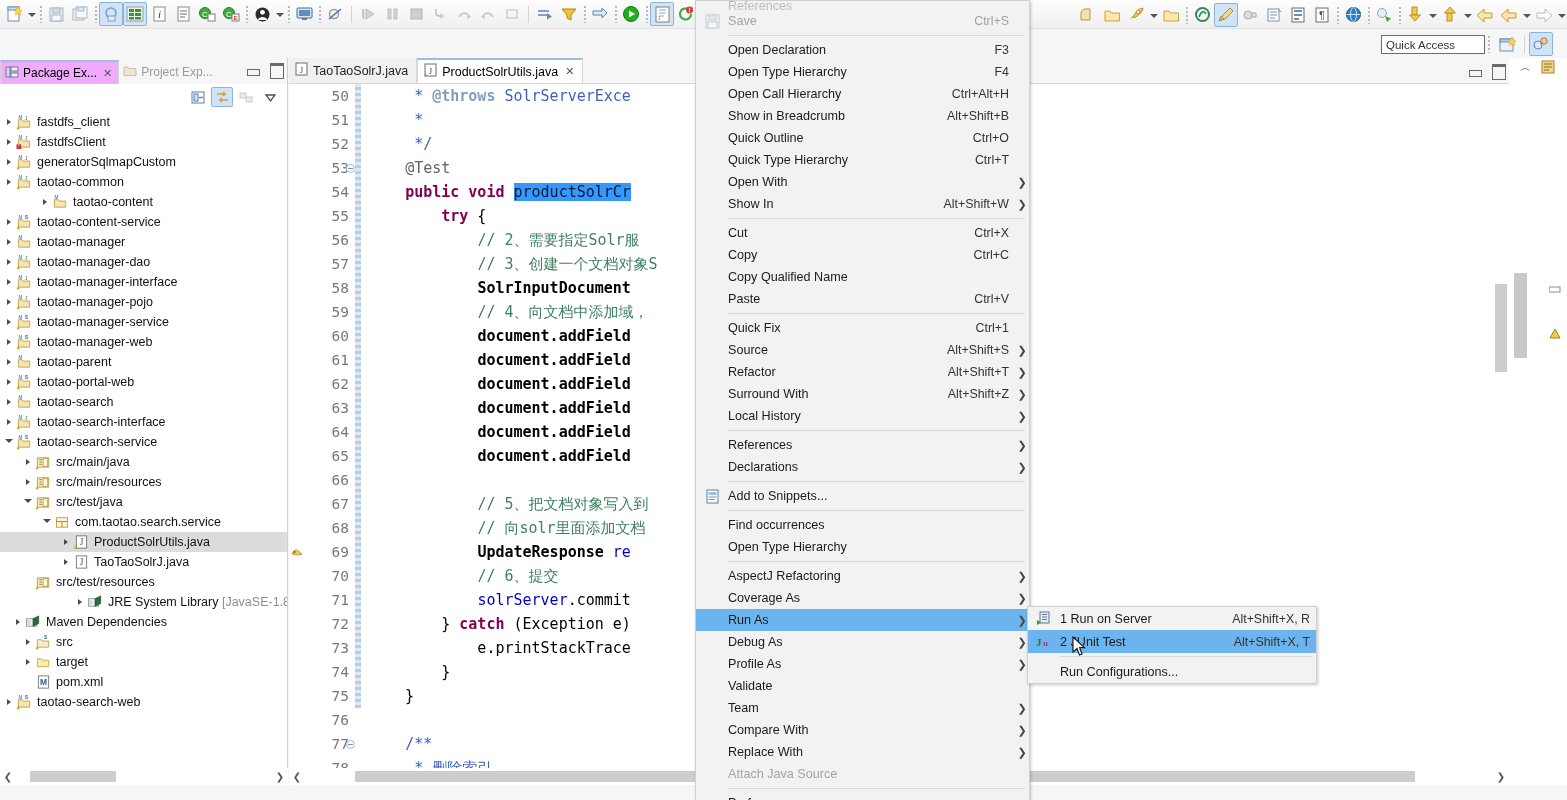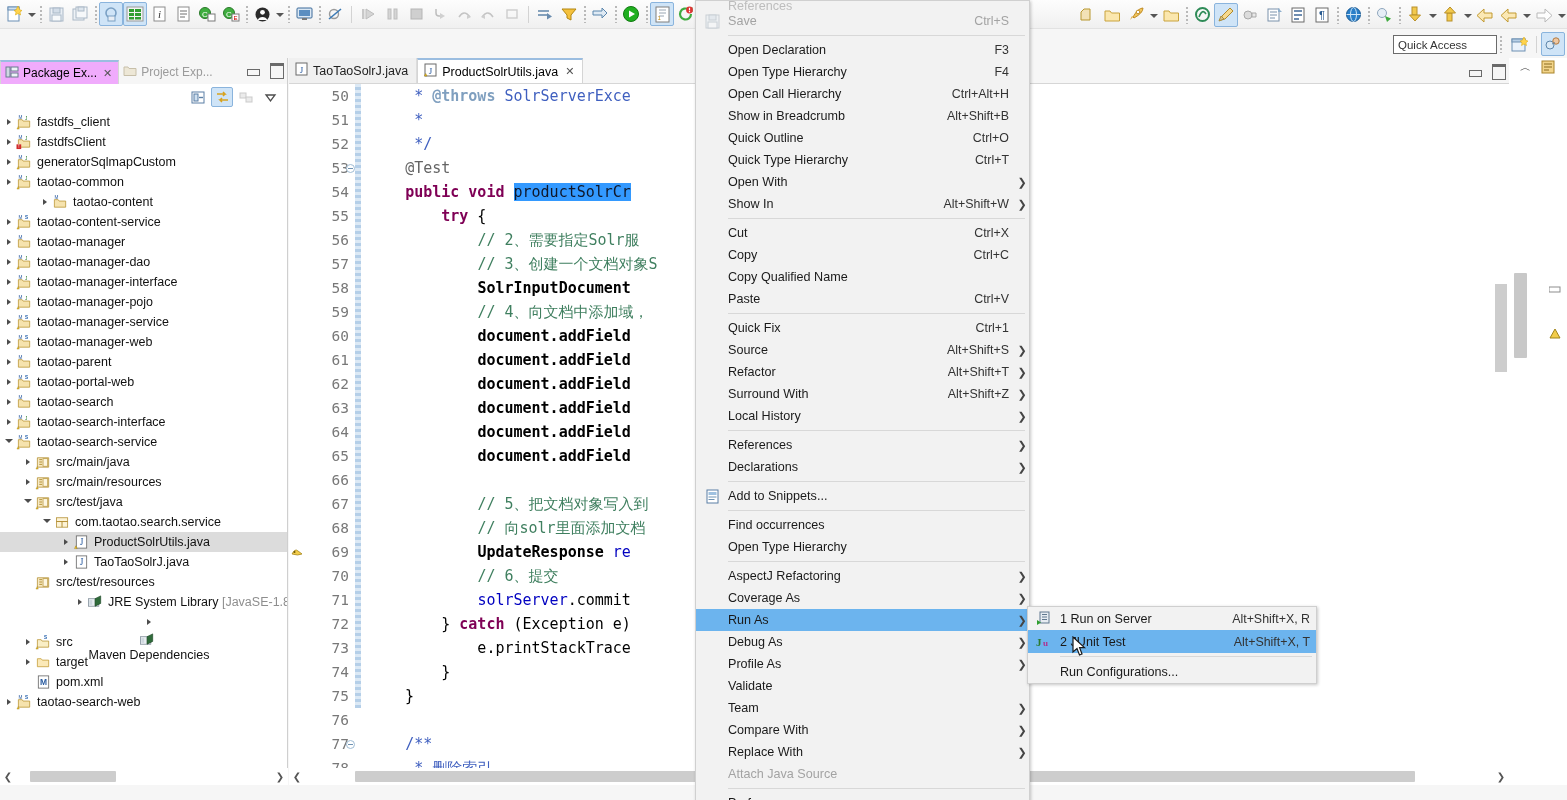--- a/index.html
+++ b/index.html
@@ -41,21 +41,21 @@
     border-top:4px solid #555;
   }
   .quick-access {
     width:104px; height:19px; border:1px solid #6b6b6b; background:#fff;
     font-size:11.5px; color:#333; padding:1px 4px; line-height:16px;
   }
   .tb-right { position:absolute; right:0; top:0; height:29px; display:flex; align-items:center;}
 
   
   .persp {
-    position:absolute; right:0; top:30px; height:28px; display:flex; align-items:center;
+    position:absolute; right:12px; top:30px; height:28px; display:flex; align-items:center;
     padding-right:2px;
   }
 
   
   .left-panel {
     position:absolute; left:0; top:58px; width:288px; height:727px;
     background:#fff; border-right:1px solid #cfcfcf;
   }
   .pe-tabs { height:26px; display:flex; align-items:flex-end; background:#f6f6f6; position:relative;}
   .pe-tab {
@@ -813,21 +813,21 @@
           <span class="arrow ">
             <i></i>
           </span>
           <span class="ico"><svg width="17" height="16" viewBox="0 0 17 17">
               <rect x="1" y="5" width="11" height="8" fill="#e9eef2" stroke="#7d8a96" stroke-width=".8"></rect>
               <polygon points="8,5 14,2 14,10 8,13" fill="#2f6b3a" stroke="#1f4a27" stroke-width=".7"></polygon>
               <rect x="2" y="6.5" width="3" height="5" fill="#cfd8df"></rect>
             </svg></span>
           <span class="lbl">JRE System Library<span class="dim"> [JavaSE-1.8]</span></span>
         </div>
-        <div class="row" style="padding-left: 11px; flex-direction: column;">
+        <div class="row" style="padding-left: 11px;">
           <span class="arrow ">
             <i></i>
           </span>
           <span class="ico"><svg width="17" height="16" viewBox="0 0 17 17">
               <rect x="1" y="5" width="11" height="8" fill="#e9eef2" stroke="#7d8a96" stroke-width=".8"></rect>
               <polygon points="8,5 14,2 14,10 8,13" fill="#2f6b3a" stroke="#1f4a27" stroke-width=".7"></polygon>
               <rect x="2" y="6.5" width="3" height="5" fill="#cfd8df"></rect>
             </svg></span>
           <span class="lbl">Maven Dependencies</span>
         </div>

